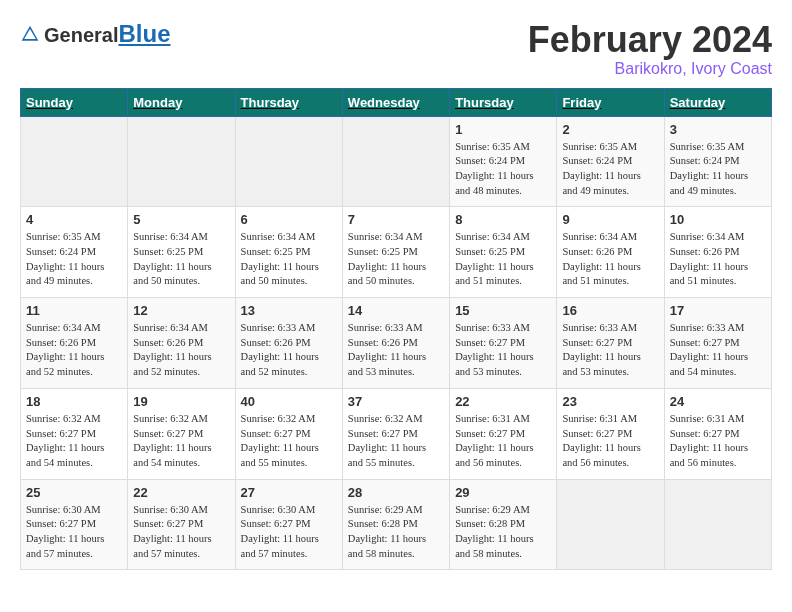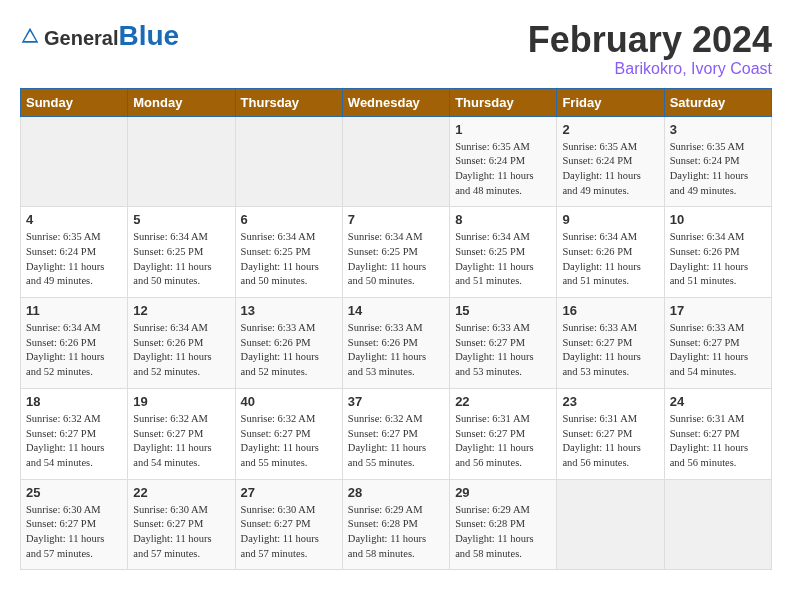--- a/index.html
+++ b/index.html
@@ -20,23 +20,24 @@
       display: flex;
       align-items: center;
       gap: 4px;
     }
     .logo-text-general {
       font-size: 20px;
       font-weight: bold;
       color: #333;
     }
     .logo-text-blue {
-      font-size: 28px;
+      font-size: 24px;
       font-weight: bold;
       color: #1a6bb5;
+      text-decoration: underline;
     }
     .logo-icon {
       width: 20px;
       height: 20px;
     }
     .title-area {
       text-align: right;
     }
     .main-title {
       font-size: 36px;
@@ -47,21 +48,22 @@
     .subtitle {
       font-size: 16px;
       color: #8b5cf6;
     }
     table {
       width: 100%;
       border-collapse: collapse;
       table-layout: fixed;
     }
     thead tr {
-      background-color: #a16207;
+      background-color: #0f766e;
+      text-decoration: underline;
     }
     thead th {
       color: #fff;
       font-size: 13px;
       font-weight: bold;
       padding: 6px 5px;
       text-align: left;
       border: 1px solid #2a68a8;
     }
     tbody tr {

